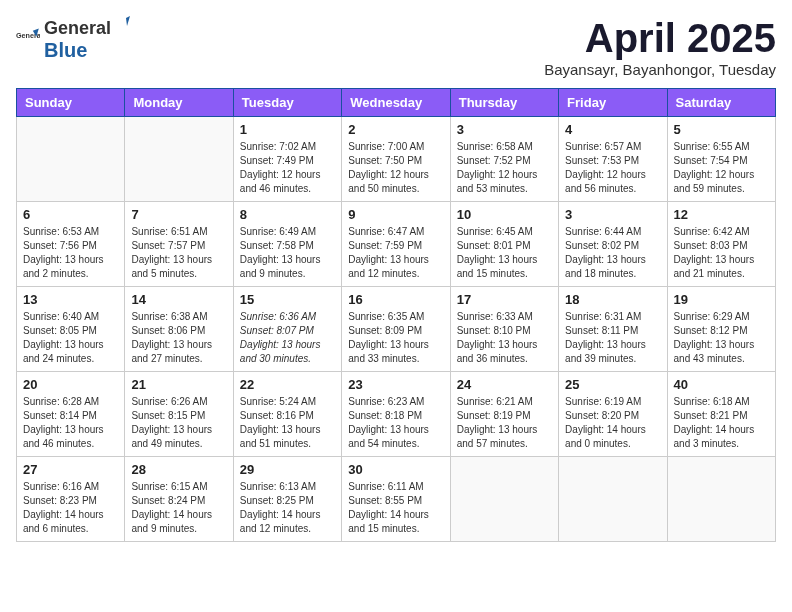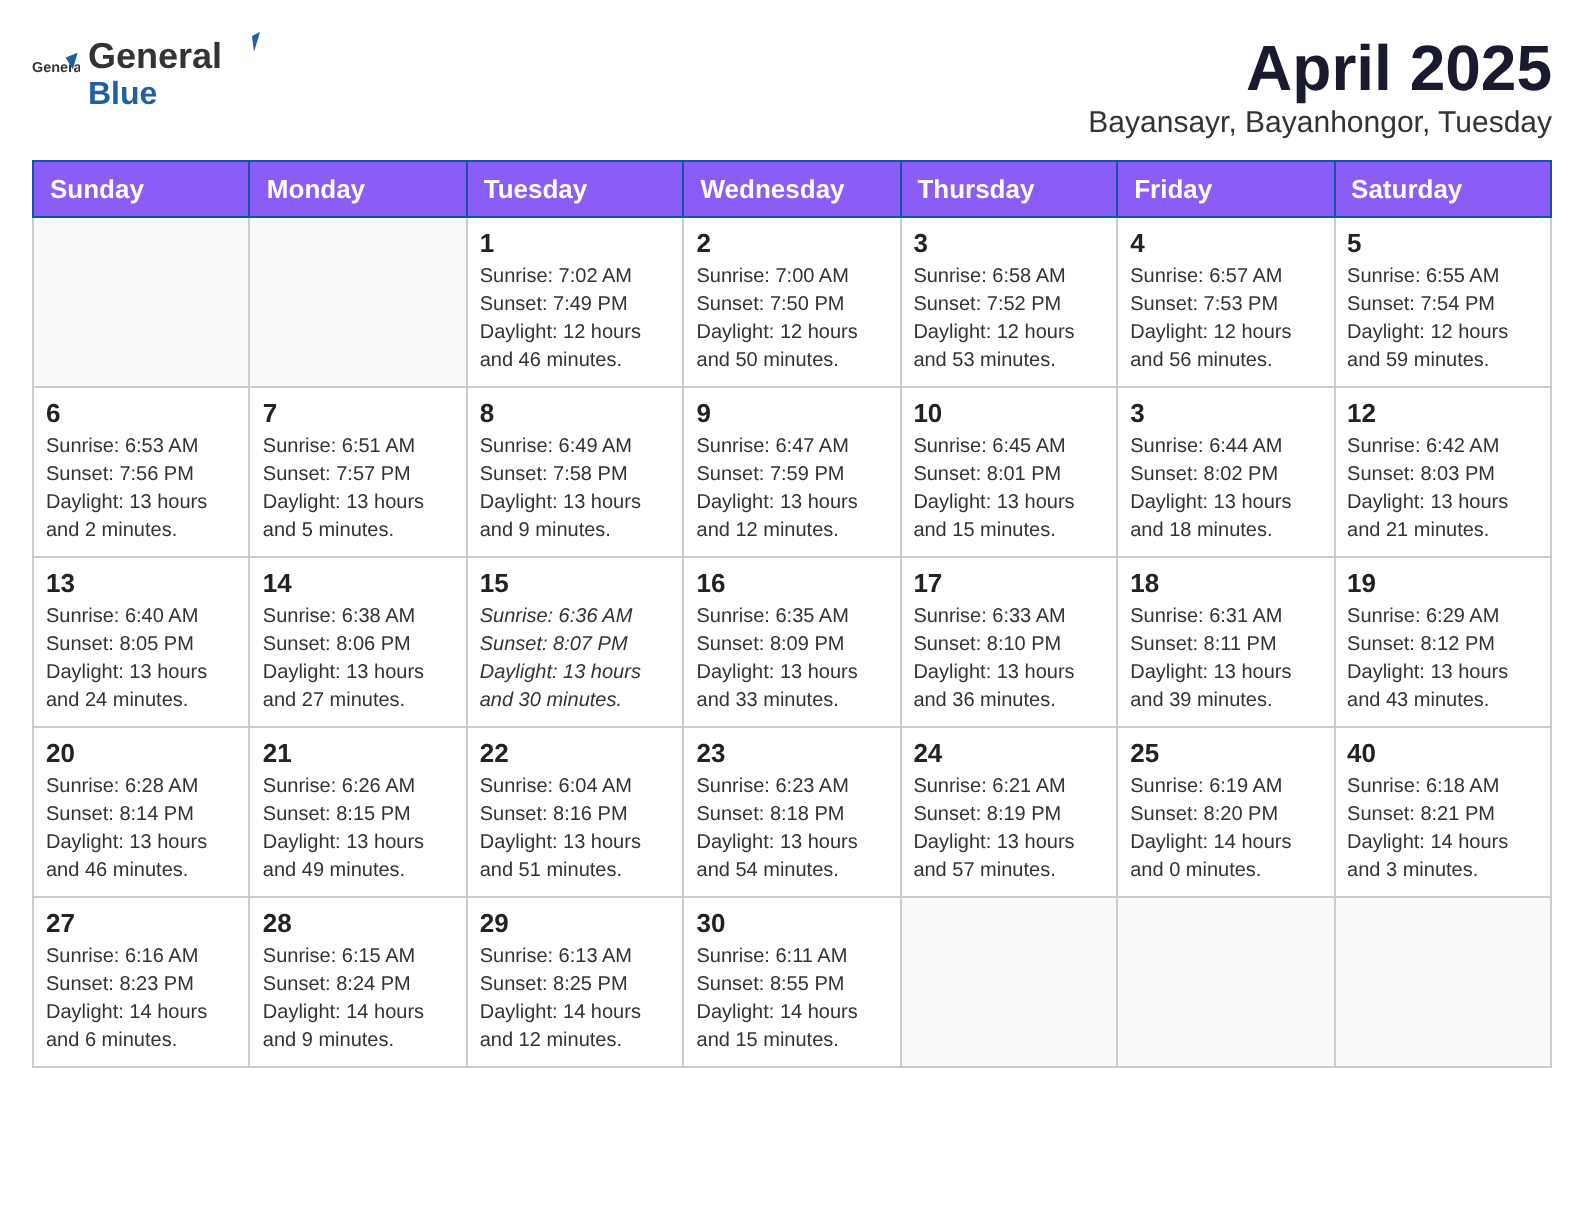--- a/index.html
+++ b/index.html
@@ -21,34 +21,34 @@
       align-items: center;
       gap: 4px;
     }
     .logo-text-general {
       font-size: 18px;
       font-weight: bold;
       color: #333;
       line-height: 1.1;
     }
     .logo-text-blue {
-      font-size: 16px;
+      font-size: 20px;
       font-weight: bold;
       color: #2060a0;
       line-height: 1.1;
     }
     .logo-icon {
       width: 24px;
       height: 24px;
     }
     .title-area {
       text-align: right;
     }
     .month-title {
-      font-size: 32px;
+      font-size: 40px;
       font-weight: bold;
       color: #1a1a2e;
     }
     .location-title {
       font-size: 15px;
       color: #333;
     }
     .calendar {
       width: 100%;
       border-collapse: collapse;
@@ -254,21 +254,21 @@
 Daylight: 13 hours and 46 minutes.</div>
         </td>
         <td>
           <div class="day-number">21</div>
           <div class="day-info" style="white-space: pre-line;">Sunrise: 6:26 AM
 Sunset: 8:15 PM
 Daylight: 13 hours and 49 minutes.</div>
         </td>
         <td>
           <div class="day-number">22</div>
-          <div class="day-info" style="white-space: pre-line;">Sunrise: 6:04 AM
+          <div class="day-info" style="white-space: pre-line;">Sunrise: 5:24 AM
 Sunset: 8:16 PM
 Daylight: 13 hours and 51 minutes.</div>
         </td>
         <td>
           <div class="day-number">23</div>
           <div class="day-info" style="white-space: pre-line;">Sunrise: 6:23 AM
 Sunset: 8:18 PM
 Daylight: 13 hours and 54 minutes.</div>
         </td>
         <td>

